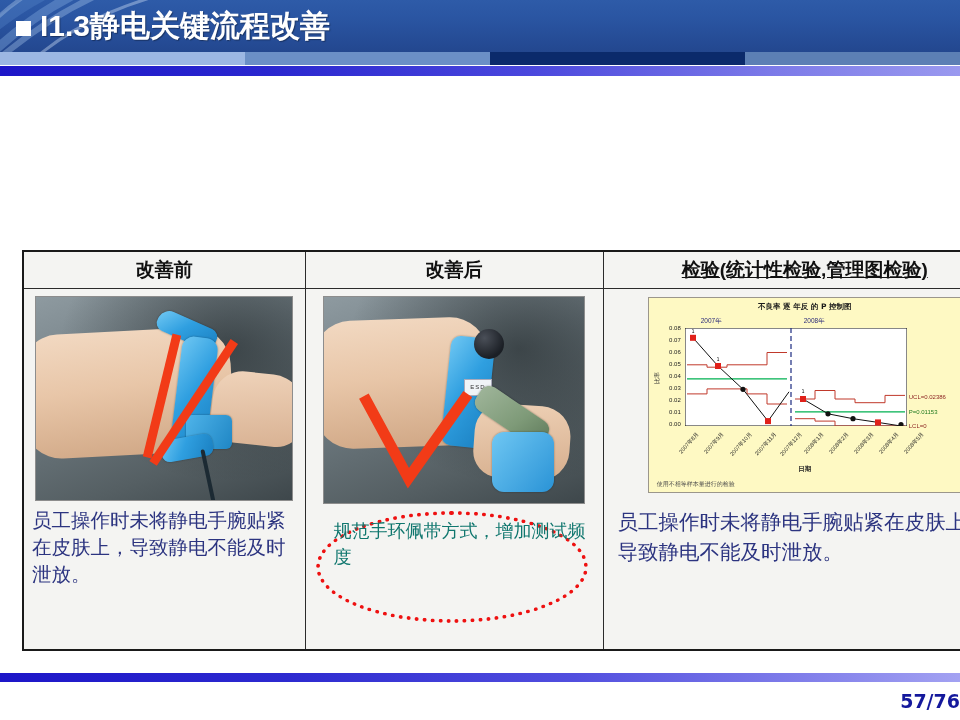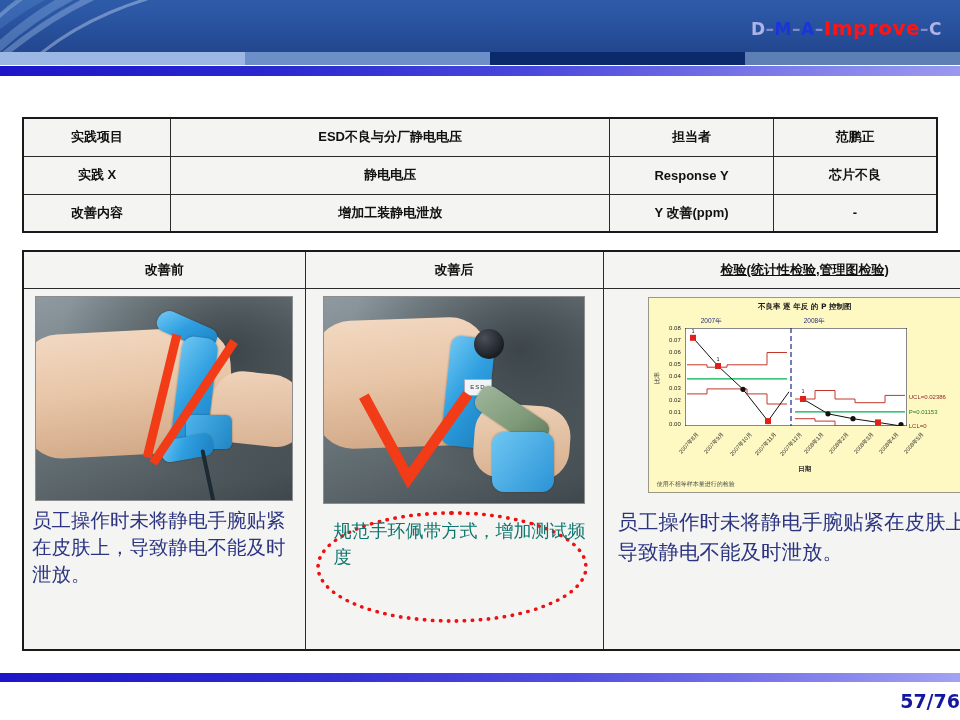--- a/index.html
+++ b/index.html
@@ -99,21 +99,21 @@
     border: 2px solid #1a1a1a;
     background: #f4f4f2;
     table-layout: fixed;
   }
   .main-table th, .main-table td {
     border: 1px solid #2b2b2b;
     background: #f4f4f2;
   }
   .main-table th {
     height: 37px;
-    font-size: 13px; font-weight: bold; color: #111;
+    font-size: 19px; font-weight: bold; color: #111;
     text-align: center; vertical-align: middle;
   }
   .col-a { width: 282px; }
   .col-b { width: 298px; }
   .col-c { width: 404px; text-decoration: underline; }
   .cell-body { vertical-align: top; padding: 0; position: relative; height: 362px; }
 
   
   .photo {
     position: relative;
@@ -263,55 +263,34 @@
   <div class="header-band">
     <svg class="header-swirl" viewBox="0 0 310 90" preserveAspectRatio="none">
       <g fill="none" stroke-linecap="round">
         <path d="M-10,75 C50,18 110,-8 190,-20" stroke="#7fa8dd" stroke-width="9" opacity=".55"></path>
         <path d="M-10,86 C60,26 120,-2 205,-16" stroke="#a9c8ec" stroke-width="6" opacity=".5"></path>
         <path d="M-20,58 C35,10 95,-14 165,-24" stroke="#5f8fcf" stroke-width="12" opacity=".4"></path>
         <path d="M20,92 C70,42 140,14 230,0" stroke="#cfe0f5" stroke-width="3" opacity=".55"></path>
         <path d="M-5,40 C30,6 80,-16 140,-28" stroke="#c6dcf4" stroke-width="4" opacity=".45"></path>
       </g>
     </svg>
-    <div class="dmaic">
-      <span class="d">D</span><span class="dash">–</span><span class="m">M</span><span class="dash">–</span><span class="a">A</span><span class="dash">–</span><span class="i">Improve</span><span class="dash">–</span><span class="c">C</span>
+    <div class="title-wrap">
+      <span class="title-bullet"></span>
+      <span class="title-text">I1.3静电关键流程改善</span>
     </div>
   </div>
 
   <div class="seg-bar">
     <div class="seg" style="width:245px;background:#9cb7e3;"></div>
     <div class="seg" style="width:245px;background:#6b8fc6;"></div>
     <div class="seg" style="width:255px;background:#0b2a6b;"></div>
     <div class="seg" style="width:215px;background:#5c7fb4;"></div>
   </div>
   <div class="grad-rule"></div>
 
-  <table class="top-table">
-    <tbody>
-        <tr>
-      <td class="c1">实践项目</td>
-      <td class="c2">ESD不良与分厂静电电压</td>
-      <td class="c3">担当者</td>
-      <td class="c4">范鹏正</td>
-    </tr>
-    <tr>
-      <td class="c1">实践 X</td>
-      <td class="c2">静电电压</td>
-      <td class="c3">Response Y</td>
-      <td class="c4">芯片不良</td>
-    </tr>
-    <tr>
-      <td class="c1">改善内容</td>
-      <td class="c2">增加工装静电泄放</td>
-      <td class="c3">Y 改善(ppm)</td>
-      <td class="c4 dash-red">-</td>
-    </tr>
-  </tbody>
-    </table>
 
   <table class="main-table">
     <tbody>
         <tr>
       <th class="col-a">改善前</th>
       <th class="col-b">改善后</th>
       <th class="col-c">检验(统计性检验,管理图检验)</th>
     </tr>
     <tr>
 

